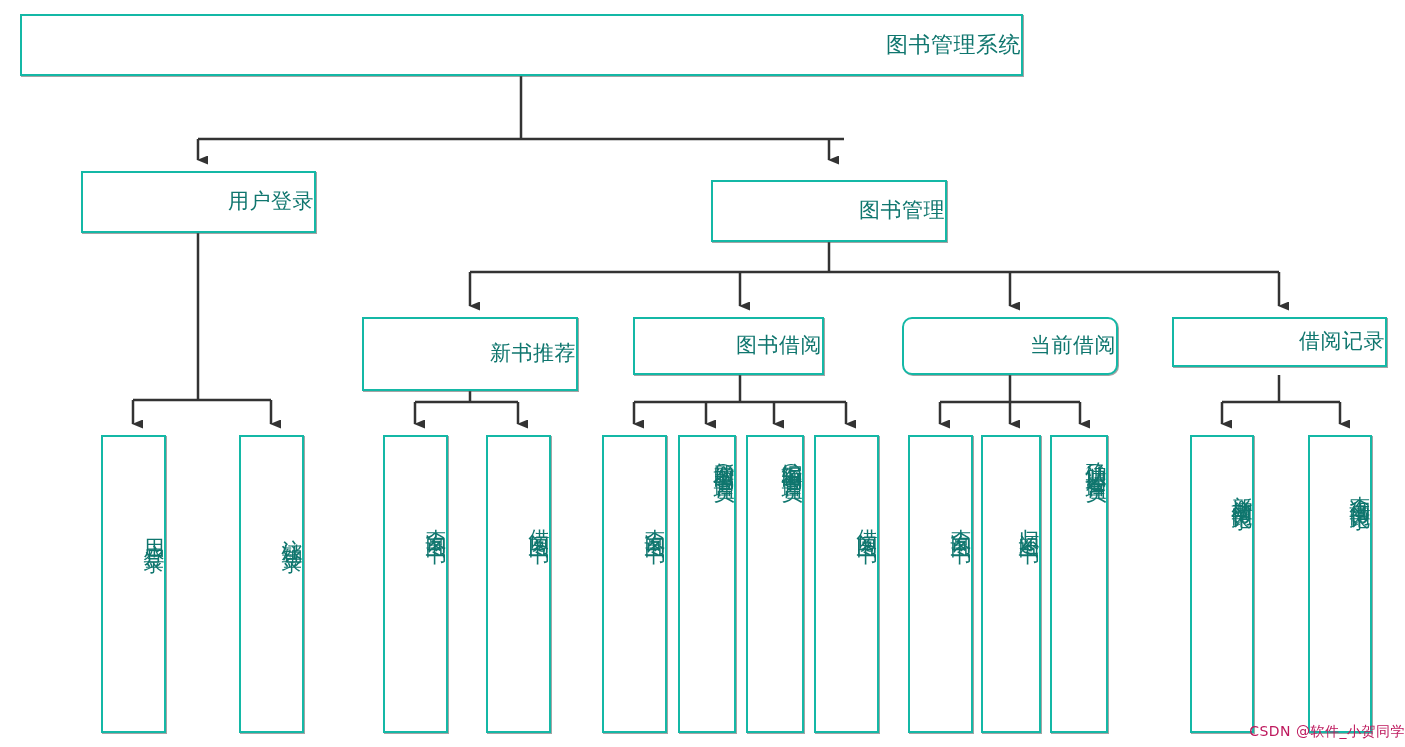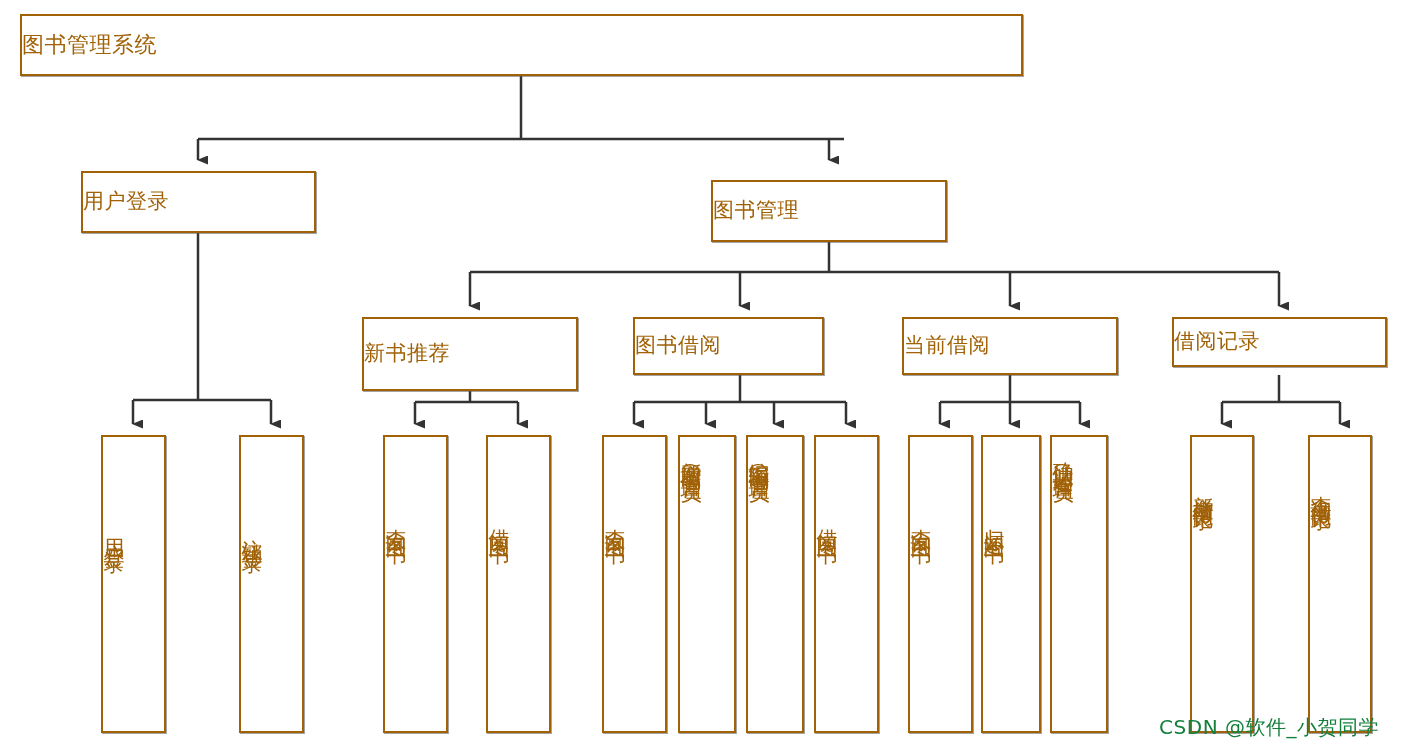--- a/index.html
+++ b/index.html
@@ -23,26 +23,26 @@
     left: 0;
     top: 0;
     width: 1405px;
     height: 747px;
     pointer-events: none;
   }
   .node {
     position: absolute;
     box-sizing: border-box;
     background: #ffffff;
-    border: 2px solid #a16207;
+    border: 2px solid #14b8a6;
     box-shadow: 1px 1px 0 0 rgba(90,90,90,0.55);
     display: flex;
     align-items: center;
-    justify-content: flex-start;
-    color: #a16207;
+    justify-content: flex-end;
+    color: #0f766e;
     z-index: 2;
   }
   .node-label {
     display: block;
     text-align: center;
     line-height: 1.12;
     letter-spacing: 0.5px;
     white-space: nowrap;
   }
   .node.horizontal .node-label {
@@ -61,24 +61,24 @@
     font-size: 21px;
     letter-spacing: 5px;
     line-height: 1;
     white-space: nowrap;
   }
   .node.vertical.tight .node-label {
     letter-spacing: 3px;
   }
   #watermark {
     position: absolute;
-    right: 26px;
+    right: 0;
     bottom: 6px;
-    font-size: 20px;
-    color: #15803d;
+    font-size: 14px;
+    color: #be185d;
     letter-spacing: 0.5px;
     z-index: 5;
     white-space: nowrap;
     font-family: "DejaVu Sans", "Liberation Sans", sans-serif;
   }
 </style>
 </head>
 <body>
 
 <div id="diagram-root">
@@ -143,21 +143,21 @@
   <div class="node horizontal" style="left:711px; top:180px; width:236px; height:62px;">
     <span class="node-label">图书管理</span>
   </div>
 
   <div class="node horizontal" style="left:362px; top:317px; width:216px; height:74px;">
     <span class="node-label">新书推荐</span>
   </div>
   <div class="node horizontal" style="left:633px; top:317px; width:191px; height:58px;">
     <span class="node-label">图书借阅</span>
   </div>
-  <div class="node horizontal" style="left:902px; top:317px; width:216px; height:58px;">
+  <div class="node horizontal" style="left:902px; top:317px; width:216px; height:58px;border-radius:10px;">
     <span class="node-label">当前借阅</span>
   </div>
   <div class="node horizontal" style="left:1172px; top:317px; width:215px; height:50px;">
     <span class="node-label">借阅记录</span>
   </div>
 
   <div class="node vertical" style="left:101px; top:435px; width:65px; height:298px; padding-top:85px;">
     <span class="node-label">用户登录</span>
   </div>
   <div class="node vertical" style="left:239px; top:435px; width:65px; height:298px; padding-top:85px;">

